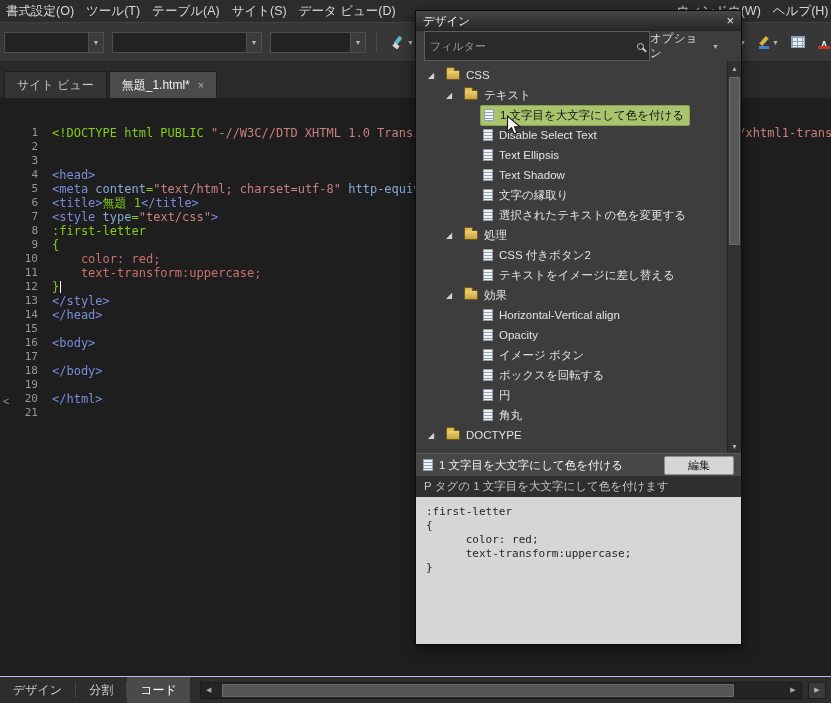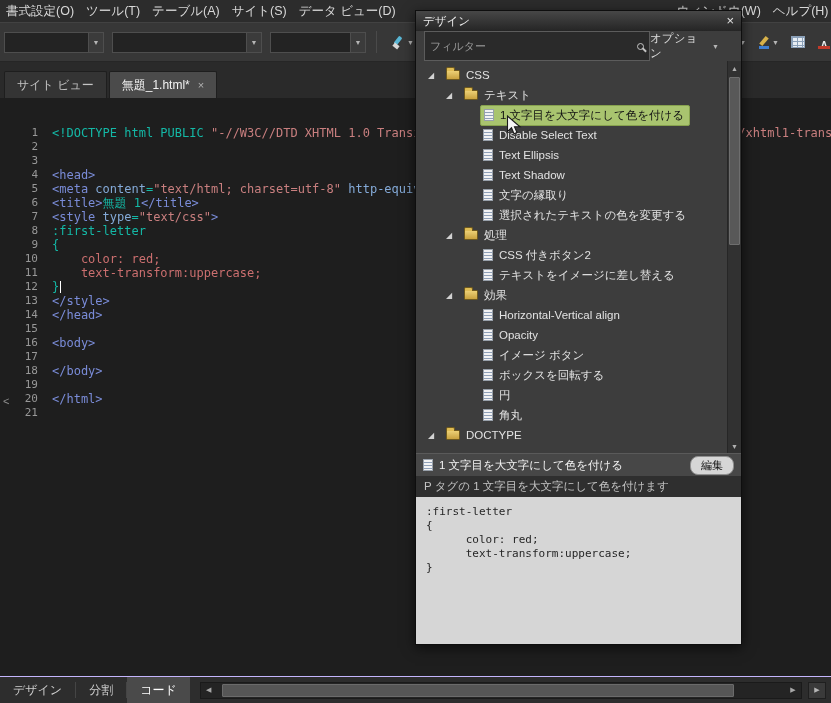--- a/index.html
+++ b/index.html
@@ -38,21 +38,21 @@
   .tab{height:27px;display:flex;align-items:center;padding:0 12px;font-size:12px;color:#c4c4c4;background:#343434;border:1px solid #1e1e1e;border-bottom:none;margin-right:2px;border-radius:2px 2px 0 0}
   .tab.active{background:#4b4b4b;color:#f2f2f2}
   .tab .tclose{margin-left:8px;color:#b0b0b0;font-size:11px;line-height:10px}
 
   
   .editor{position:absolute;top:98px;left:0;right:0;bottom:27px;background:#1e1e1e;overflow:hidden;z-index:1}
   .codewrap{position:absolute;top:28px;left:0;right:0}
   .codeline{display:flex;height:14px;white-space:pre;font:12px "DejaVu Sans Mono",monospace}
   .lnum{flex:0 0 48px;text-align:right;padding-right:10px;color:#989898;font-size:11px;line-height:14px}
   .lcontent{line-height:14px;padding-left:4px}
-  .tok-plain{color:#14b8a6}
+  .tok-plain{color:#84cc16}
   .tok-tag{color:#7a8cd8}
   .tok-attr{color:#84aad8}
   .tok-str{color:#c97f7f}
   .tok-css{color:#cb6f6f}
   .caret{display:inline-block;width:1px;height:12px;background:#ffffff;margin-left:1px;vertical-align:-2px}
   .margin-marker{position:absolute;left:3px;top:297px;color:#8f8f8f;font-size:11px}
 
   
   .bottombar{position:absolute;left:0;right:0;bottom:0;height:27px;background:#2d2d2d;border-top:1px solid #c4b5fd;display:flex;align-items:center;z-index:1}
   .viewbtn{padding:0 13px;height:27px;display:flex;align-items:center;font-size:12px;color:#cfcfcf}
@@ -86,21 +86,21 @@
   .folder-icon{flex:0 0 14px;width:14px;height:10px;background:linear-gradient(#ecd075,#c9a23f);border:1px solid #6f5a1e;border-radius:1px;position:relative;margin-right:6px}
   .folder-icon::before{content:"";position:absolute;left:-1px;top:-4px;width:7px;height:3px;background:#e0bd55;border:1px solid #6f5a1e;border-bottom:none;border-radius:2px 2px 0 0}
   .snippet-icon{flex:0 0 10px;width:10px;height:12px;margin-right:6px;border:1px solid #98a0aa;background:linear-gradient(to bottom,#f2f2f2 0 2px,#8fa0b8 2px 3px,#f2f2f2 3px 5px,#8fa0b8 5px 6px,#f2f2f2 6px 8px,#8fa0b8 8px 9px,#f2f2f2 9px 100%)}
   .vscroll{position:absolute;top:0;right:0;bottom:0;width:14px;background:#313131;border-left:1px solid #262626;display:flex;flex-direction:column}
   .varrow{flex:0 0 14px;display:flex;align-items:center;justify-content:center;font-size:7px;color:#b0b0b0}
   .vtrack{flex:1;position:relative}
   .vthumb{position:absolute;left:1px;right:1px;top:2px;height:168px;background:#585858;border:1px solid #6e6e6e;border-radius:1px}
   .detail-header{flex:0 0 23px;background:#474747;border-top:1px solid #5a5a5a;display:flex;align-items:center;padding:0 7px;font-size:11.5px;color:#f0f0f0}
   .detail-header .snippet-icon{margin-right:6px}
   .detail-title{flex:1;overflow:hidden;white-space:nowrap}
-  .edit-btn{flex:0 0 auto;padding:1px 10px;background:#d6d6d6;border:1px solid #8f8f8f;color:#161616;font-size:11px;border-radius:8px}
+  .edit-btn{flex:0 0 auto;padding:1px 23px;background:#d6d6d6;border:1px solid #8f8f8f;color:#161616;font-size:11px;border-radius:2px}
   .detail-desc{flex:0 0 21px;background:#2f2f2f;display:flex;align-items:center;padding:0 8px;font-size:11.5px;color:#c2c2c2;white-space:nowrap;overflow:hidden}
   .preview{flex:1;background:#d6d6d6;padding:8px 10px;overflow:hidden}
   .prevline{font:11px "DejaVu Sans Mono",monospace;color:#262626;line-height:14px;white-space:pre}
 
   
   .mouse-cursor{position:absolute;left:506px;top:115px;z-index:60;pointer-events:none}
 </style>
 </head>
 <body>
 

